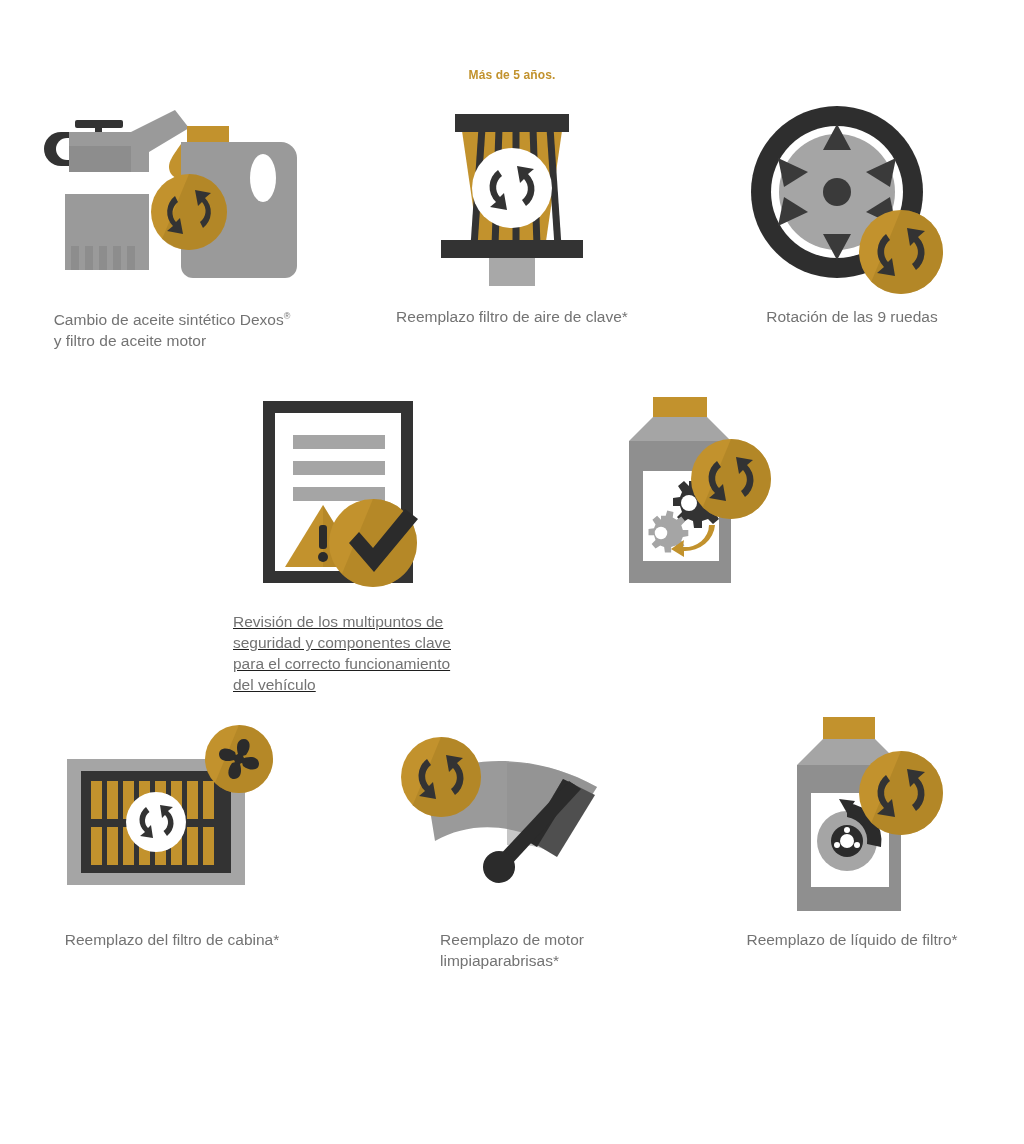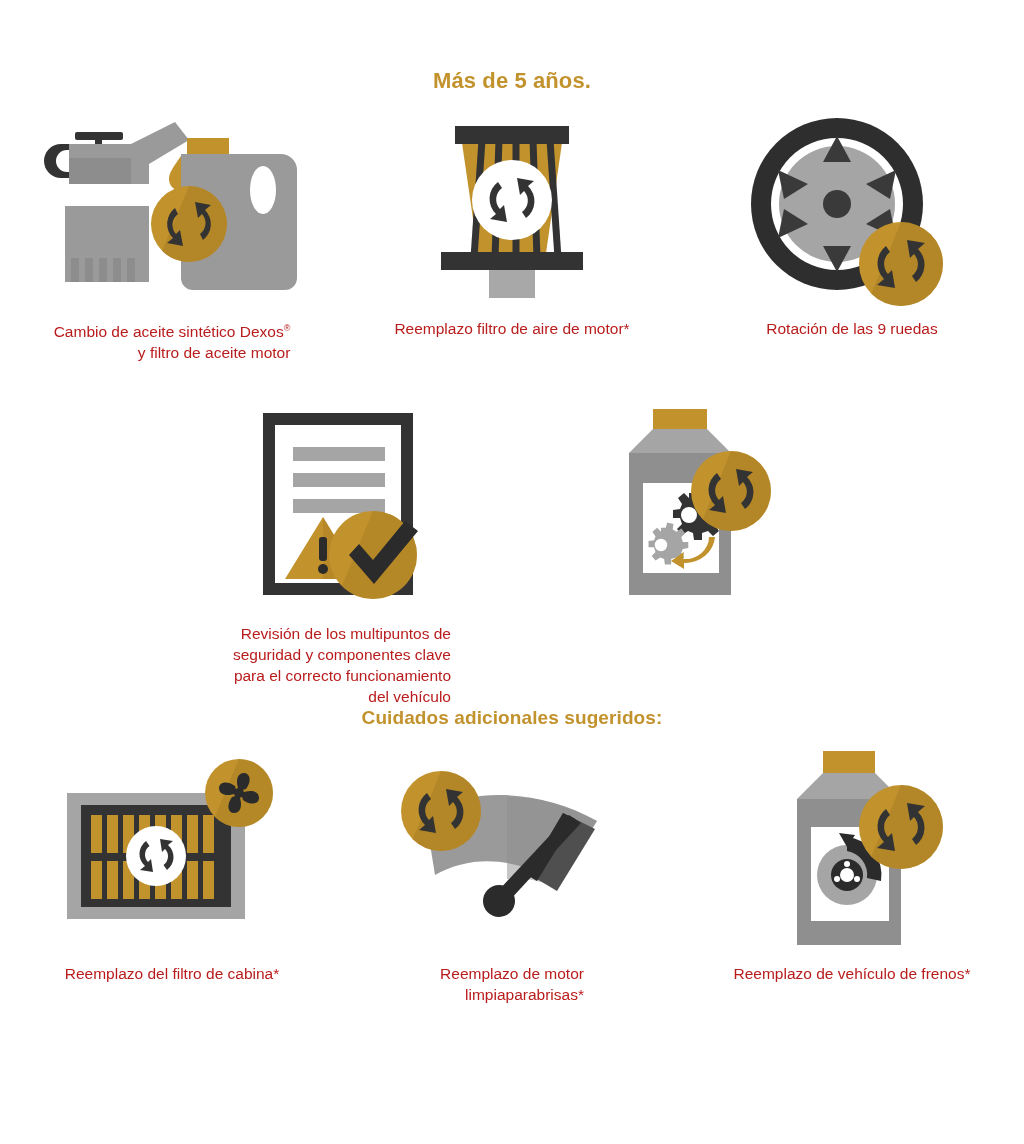--- a/index.html
+++ b/index.html
@@ -26,21 +26,21 @@
   }
 
   
   .section-title {
     text-align: center;
     color: #c2922d;
     font-weight: bold;
     letter-spacing: .1px;
   }
   .title-main {
-    font-size: 22px;
+    font-size: 12px;
     margin-top: 68px;
   }
   .title-extra {
     font-size: 19px;
     margin-top: 0;
   }
 
   
   .row {
     display: flex;
@@ -52,36 +52,36 @@
     display: flex;
     flex-direction: column;
     align-items: center;
     box-sizing: border-box;
   }
   .art {
     position: relative;
     display: block;
   }
   .caption {
-    text-align: right;
+    text-align: left;
     font-size: 15.5px;
     line-height: 21px;
-    color: #b91c1c;
+    color: #737373;
     white-space: pre-line;
   }
   .caption sup { font-size: 9px; vertical-align: super; }
 
   
   #row-1 { margin-top: 18px; }
   #row-1 .cell { width: 340px; }
   #row-1 .art  { width: 250px; height: 190px; }
   #row-1 .caption { margin-top: 16px; }
 
   #row-2 { margin-top: 42px; }
-  #row-2 .cell { width: 340px; }
+  #row-2 .cell { width: 340px; text-decoration: underline; }
   #row-2 .art  { width: 250px; height: 200px; }
   #row-2 .caption { margin-top: 18px; }
 
   #row-3 { margin-top: 22px; }
   #row-3 .cell { width: 340px; }
   #row-3 .art  { width: 250px; height: 200px; }
   #row-3 .caption { margin-top: 12px; }
 
   svg { display: block; overflow: visible; }
 </style>
@@ -151,21 +151,21 @@
           <rect x="54" y="140" width="142" height="18" fill="#333"></rect>
           <g transform="translate(85,48)">
             <circle cx="40" cy="40" r="40" fill="#ffffff"></circle>
             <g fill="#333">
               <path d="M26 22 a21 21 0 0 0 -2 32 l-6 5 l17 3 l-3 -17 l-4 4 a14 14 0 0 1 2 -21z"></path>
               <path d="M54 58 a21 21 0 0 0 2 -32 l6 -5 l-17 -3 l3 17 l4 -4 a14 14 0 0 1 -2 21z"></path>
             </g>
           </g>
         </svg>
       </div>
-      <div class="caption"><span>Reemplazo filtro de aire de motor*</span></div>
+      <div class="caption"><span>Reemplazo filtro de aire de clave*</span></div>
     </div>
 
     <div class="cell">
       <div class="art">
         <svg viewBox="0 0 250 190" width="250" height="190">
           <circle cx="110" cy="92" r="86" fill="#2e2e2e"></circle>
           <circle cx="110" cy="92" r="66" fill="#ffffff"></circle>
           <circle cx="110" cy="92" r="58" fill="#a5a5a5"></circle>
           <circle cx="110" cy="92" r="14" fill="#3a3a3a"></circle>
           <g fill="#3a3a3a">
@@ -251,21 +251,20 @@
             <g fill="#333">
               <path d="M26 22 a21 21 0 0 0 -2 32 l-6 5 l17 3 l-3 -17 l-4 4 a14 14 0 0 1 2 -21z"></path>
               <path d="M54 58 a21 21 0 0 0 2 -32 l6 -5 l-17 -3 l3 17 l4 -4 a14 14 0 0 1 -2 21z"></path>
             </g>
           </g>
         </svg>
       </div>
     </div>
   </div>
 
-  <div class="section-title title-extra">Cuidados adicionales sugeridos:</div>
 
   <div class="row" id="row-3">
 
     <div class="cell">
       <div class="art">
         <svg viewBox="0 0 250 200" width="250" height="200">
           <rect x="20" y="42" width="178" height="126" fill="#a5a5a5"></rect>
           <rect x="34" y="54" width="150" height="102" fill="#333"></rect>
           <g fill="#c2922d">
             <rect x="44" y="64" width="11" height="38"></rect>
@@ -361,17 +360,17 @@
           <g transform="translate(132,34)">
             <circle cx="42" cy="42" r="42" fill="#c2922d"></circle>
             <path d="M42 0 a42 42 0 0 1 0 84 a42 42 0 0 1 -29.7 -12.3z" fill="#a87d22" opacity=".55"></path>
             <g fill="#333">
               <path d="M27 24 a22 22 0 0 0 -2 33 l-7 6 l18 3 l-3 -18 l-4 4 a15 15 0 0 1 2 -22z"></path>
               <path d="M57 60 a22 22 0 0 0 2 -33 l7 -6 l-18 -3 l3 18 l4 -4 a15 15 0 0 1 -2 22z"></path>
             </g>
           </g>
         </svg>
       </div>
-      <div class="caption">Reemplazo de vehículo de frenos*</div>
+      <div class="caption">Reemplazo de líquido de filtro*</div>
     </div>
   </div>
 
 </div>
 
 </body></html>

